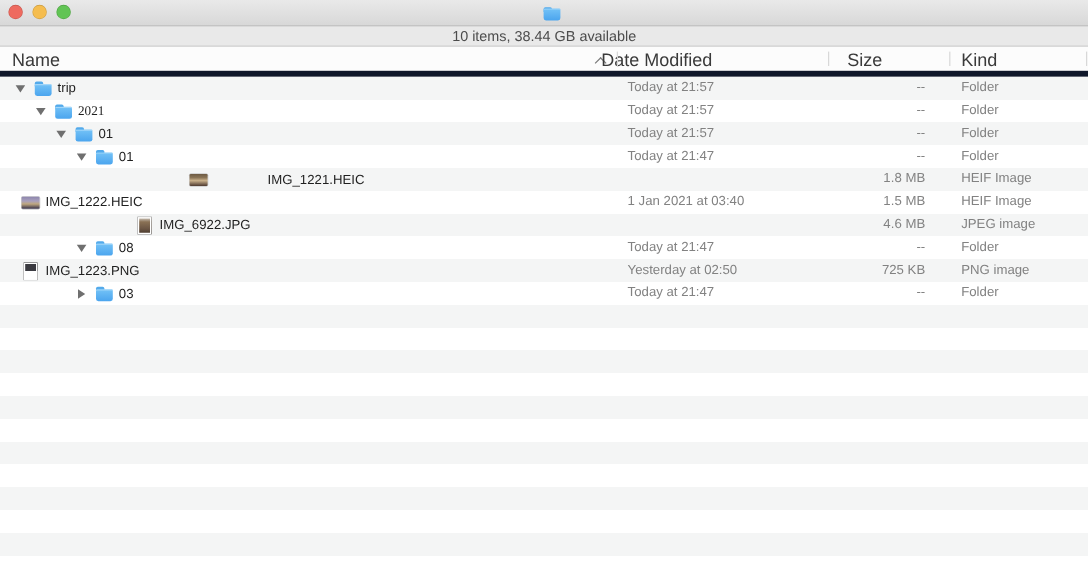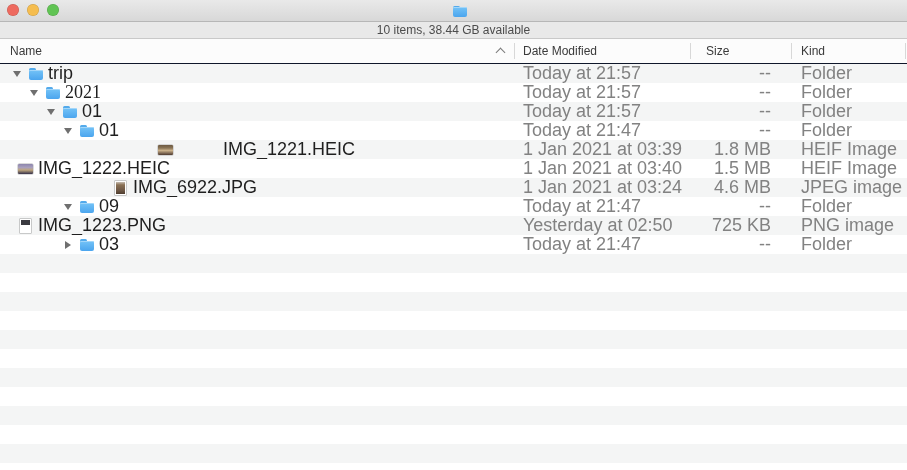--- a/index.html
+++ b/index.html
@@ -18,37 +18,37 @@
   .t-min   { left:27px; background:#f5bd4f; }
   .t-zoom  { left:47px; background:#61c454; }
   .proxy-wrap { position:absolute; left:50%; top:3px; transform:translateX(-50%); }
 
   
   .statusbar { height:17px; background:#e9e9e9; border-bottom:1px solid #c9c9c9;
     text-align:center; font-size:12px; line-height:16px; color:#4c4c4c; }
 
   
   .listheader { position:relative; height:25px; background:#fcfcfc;
-    border-bottom:1px solid #0f172a; font-size:12px; color:#3a3a3a; }
+    border-bottom:5px solid #0f172a; font-size:15px; color:#3a3a3a; }
   .hcell { position:absolute; top:0; line-height:24px; white-space:nowrap; }
   .h-name { left:10px; }
-  .h-date { left:523px; }
+  .h-date { left:501px; }
   .h-size { left:706px; }
   .h-kind { left:801px; }
   .hdiv { position:absolute; top:4px; bottom:4px; width:1px; background:#d8d8d8; }
   .hd1 { left:514px; } .hd2 { left:690px; } .hd3 { left:791px; } .hd4 { left:905px; }
   .sort-chevron { position:absolute; left:497px; top:10px; width:7px; height:7px;
     border-left:1.5px solid #7a7a7a; border-top:1.5px solid #7a7a7a;
     transform:rotate(45deg); }
 
   
   .filelist { position:relative; height:404px;
     background:repeating-linear-gradient(180deg,
       #f4f5f5 0px, #f4f5f5 19px, #ffffff 19px, #ffffff 38px); }
-  .row { position:relative; height:19px; font-size:18px; }
+  .row { position:relative; height:19px; font-size:11px; }
   .name-cell { display:flex; align-items:center; height:19px; overflow:hidden; }
   .label { color:#1f1f1f; white-space:nowrap; }
   .cell-abs { position:absolute; top:0; line-height:19px; color:#828282; white-space:nowrap; }
   .date-cell { left:523px;text-align:center; }
   .size-cell { left:690px; width:91px; padding-right:10px; text-align:right; }
   .kind-cell { left:801px; }
 
   
   .disclosure { width:14px; height:14px; flex:0 0 14px; margin-right:4px;
     display:flex; align-items:center; justify-content:center; }
@@ -153,49 +153,47 @@
     <div class="cell-abs date-cell">Today at 21:47</div>
     <div class="cell-abs size-cell">--</div>
     <div class="cell-abs kind-cell">Folder</div>
   </div>
       <div class="row">
     <div class="name-cell" style="padding-left: 95px; gap: 45px;">
       <span class="disclosure none"></span>
       <span class="fi fi-photo-warm"></span>
       <span class="label">IMG_1221.HEIC</span>
     </div>
-    <div class="cell-abs date-cell">1 Jan 2021 at 03:39</div>
     <div class="cell-abs size-cell">1.8 MB</div>
     <div class="cell-abs kind-cell">HEIF Image</div>
   </div>
       <div class="row">
     <div class="name-cell" style="">
       <span class="disclosure none"></span>
       <span class="fi fi-photo-sky"></span>
       <span class="label">IMG_1222.HEIC</span>
     </div>
     <div class="cell-abs date-cell">1 Jan 2021 at 03:40</div>
     <div class="cell-abs size-cell">1.5 MB</div>
     <div class="cell-abs kind-cell">HEIF Image</div>
   </div>
       <div class="row">
     <div class="name-cell" style="padding-left: 95px;">
       <span class="disclosure none"></span>
       <span class="fi fi-photo-portrait"></span>
       <span class="label">IMG_6922.JPG</span>
     </div>
-    <div class="cell-abs date-cell">1 Jan 2021 at 03:24</div>
     <div class="cell-abs size-cell">4.6 MB</div>
     <div class="cell-abs kind-cell">JPEG image</div>
   </div>
       <div class="row">
     <div class="name-cell" style="padding-left: 61px;">
       <span class="disclosure expanded"></span>
       <span class="fi fi-folder"></span>
-      <span class="label">09</span>
+      <span class="label">08</span>
     </div>
     <div class="cell-abs date-cell">Today at 21:47</div>
     <div class="cell-abs size-cell">--</div>
     <div class="cell-abs kind-cell">Folder</div>
   </div>
       <div class="row">
     <div class="name-cell" style="">
       <span class="disclosure none"></span>
       <span class="fi fi-photo-png"></span>
       <span class="label">IMG_1223.PNG</span>

